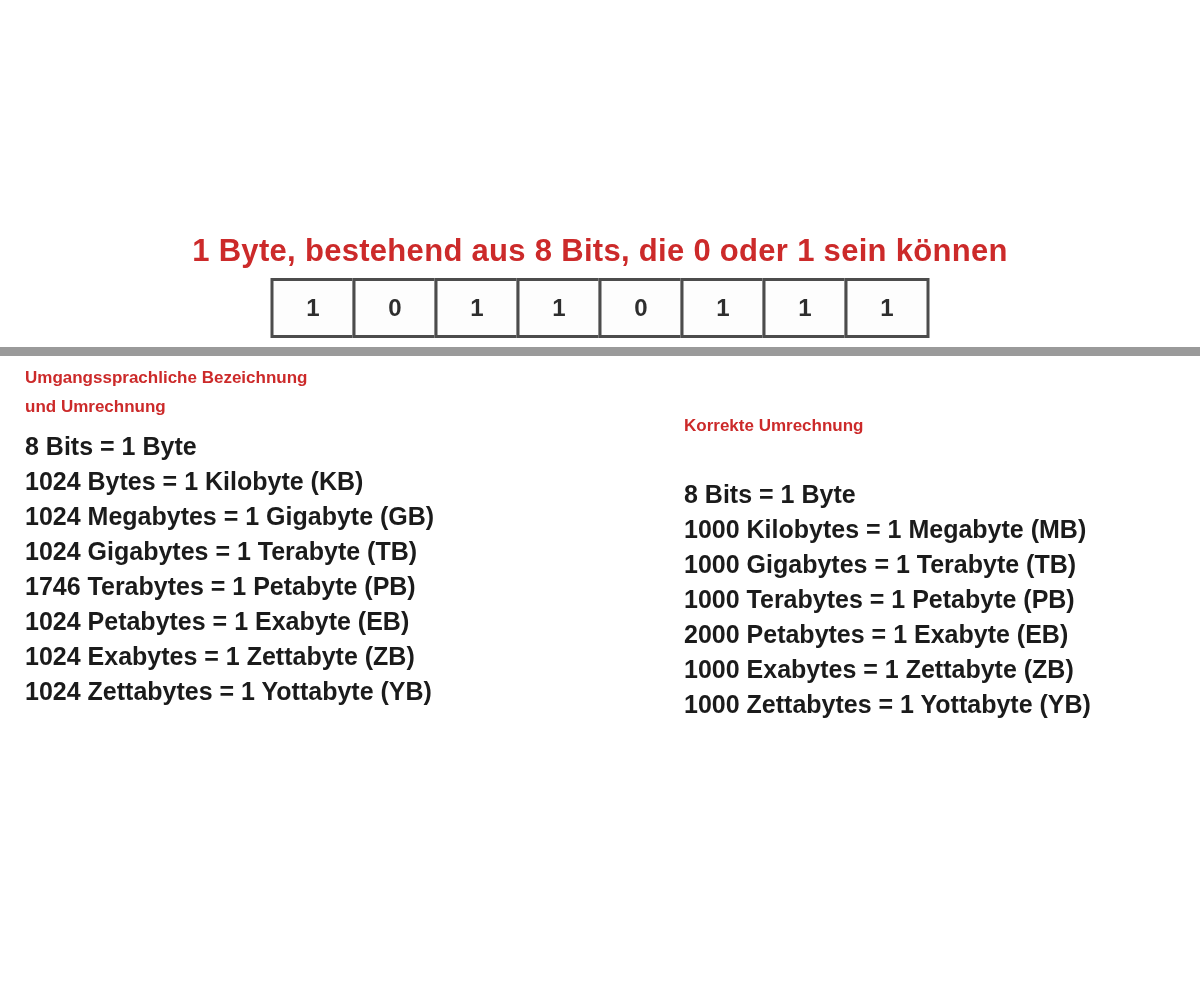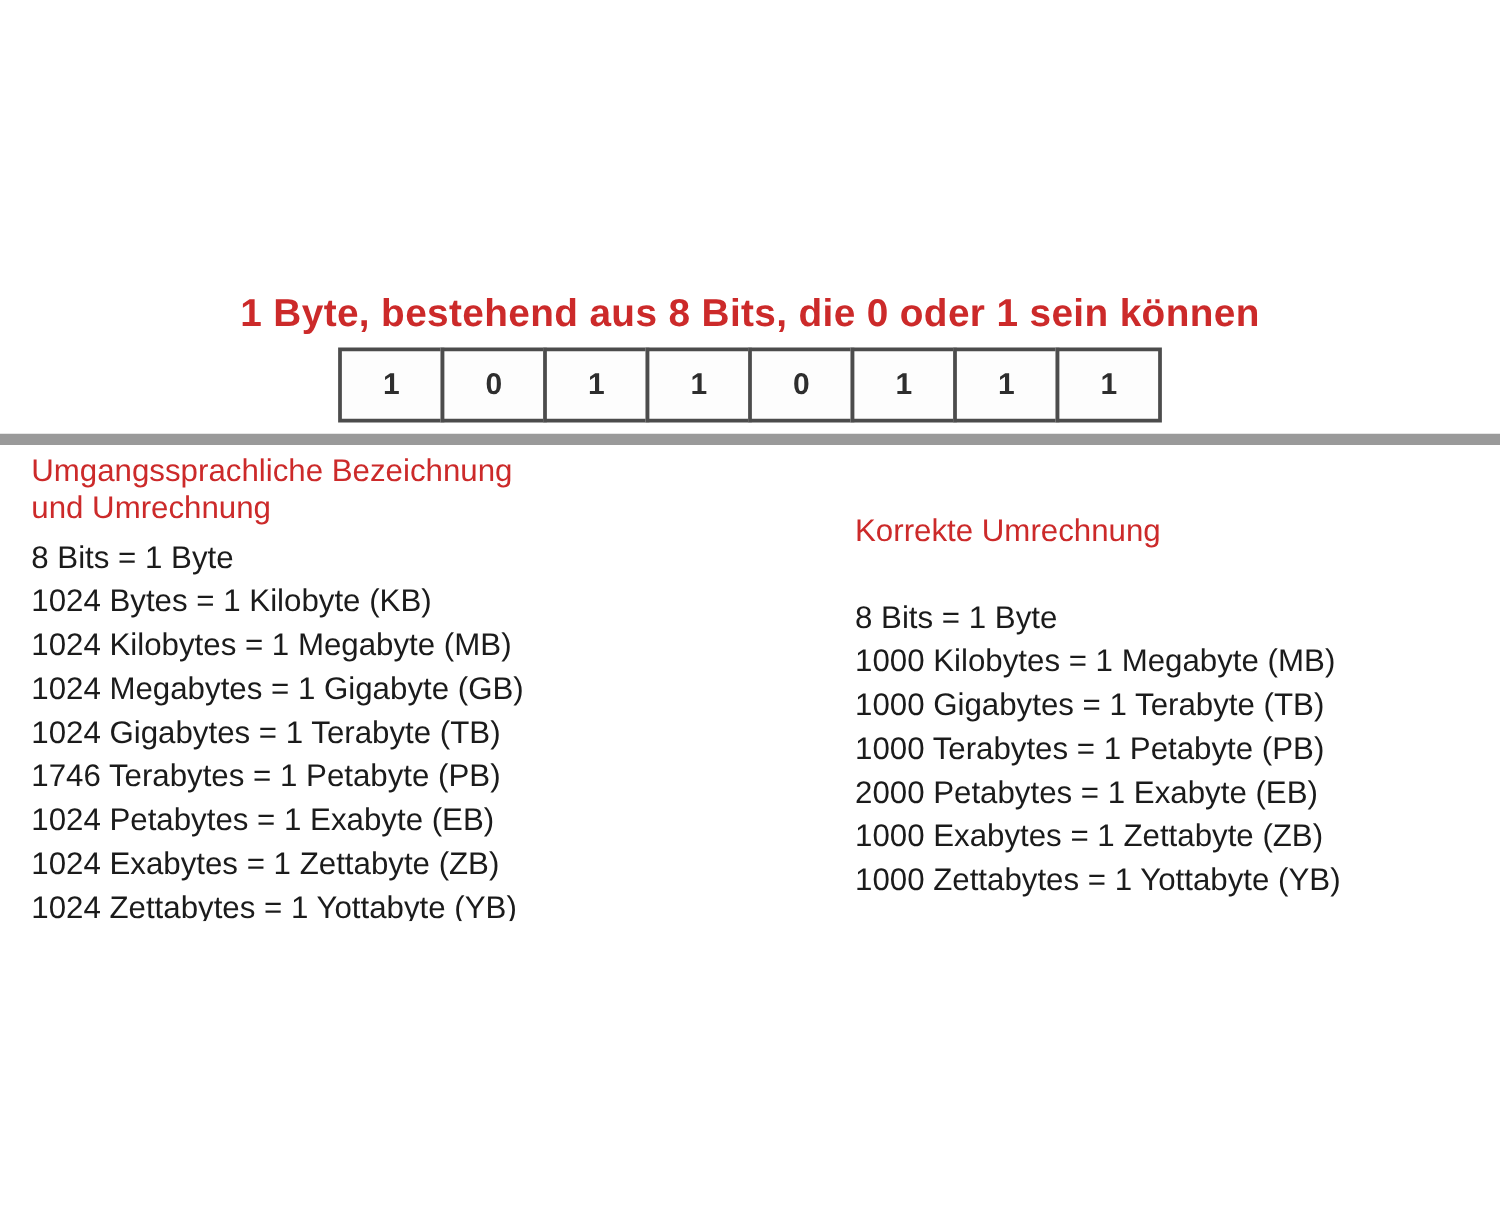--- a/index.html
+++ b/index.html
@@ -61,30 +61,30 @@
   .col {
     position: absolute;
     top: 363px;
     font-weight: bold;
   }
   .col-left  { left: 25px; }
   .col-right { left: 684px; margin-top: 48px; }
   .col-heading {
     height: 66px;
     color: #cc2a2a;
-    font-size: 25px;
+    font-size: 17px;
     line-height: 29px;
-    font-weight: normal;
+    font-weight: bold;
     white-space: nowrap;
   }
   .conv-row {
     font-size: 25px;
     line-height: 35px;
     color: #1b1b1b;
-    font-weight: normal;
+    font-weight: bold;
     white-space: nowrap;
   }
 </style>
 </head>
 <body>
 
 <div class="page">
 
   <div class="title">1 Byte, bestehend aus 8 Bits, die 0 oder 1 sein können</div>
 
@@ -101,21 +101,20 @@
 
   <div class="divider"></div>
 
   <div class="col col-left">
     <div class="col-heading">
       <div>Umgangssprachliche Bezeichnung</div>
       <div>und Umrechnung</div>
     </div>
     <div class="conv-row">8 Bits = 1 Byte</div>
     <div class="conv-row">1024 Bytes = 1 Kilobyte (KB)</div>
-    <div class="conv-row">1024 Kilobytes = 1 Megabyte (MB)</div>
     <div class="conv-row">1024 Megabytes = 1 Gigabyte (GB)</div>
     <div class="conv-row">1024 Gigabytes = 1 Terabyte (TB)</div>
     <div class="conv-row">1746 Terabytes = 1 Petabyte (PB)</div>
     <div class="conv-row">1024 Petabytes = 1 Exabyte (EB)</div>
     <div class="conv-row">1024 Exabytes = 1 Zettabyte (ZB)</div>
     <div class="conv-row">1024 Zettabytes = 1 Yottabyte (YB)</div>
   </div>
 
   <div class="col col-right">
     <div class="col-heading">

